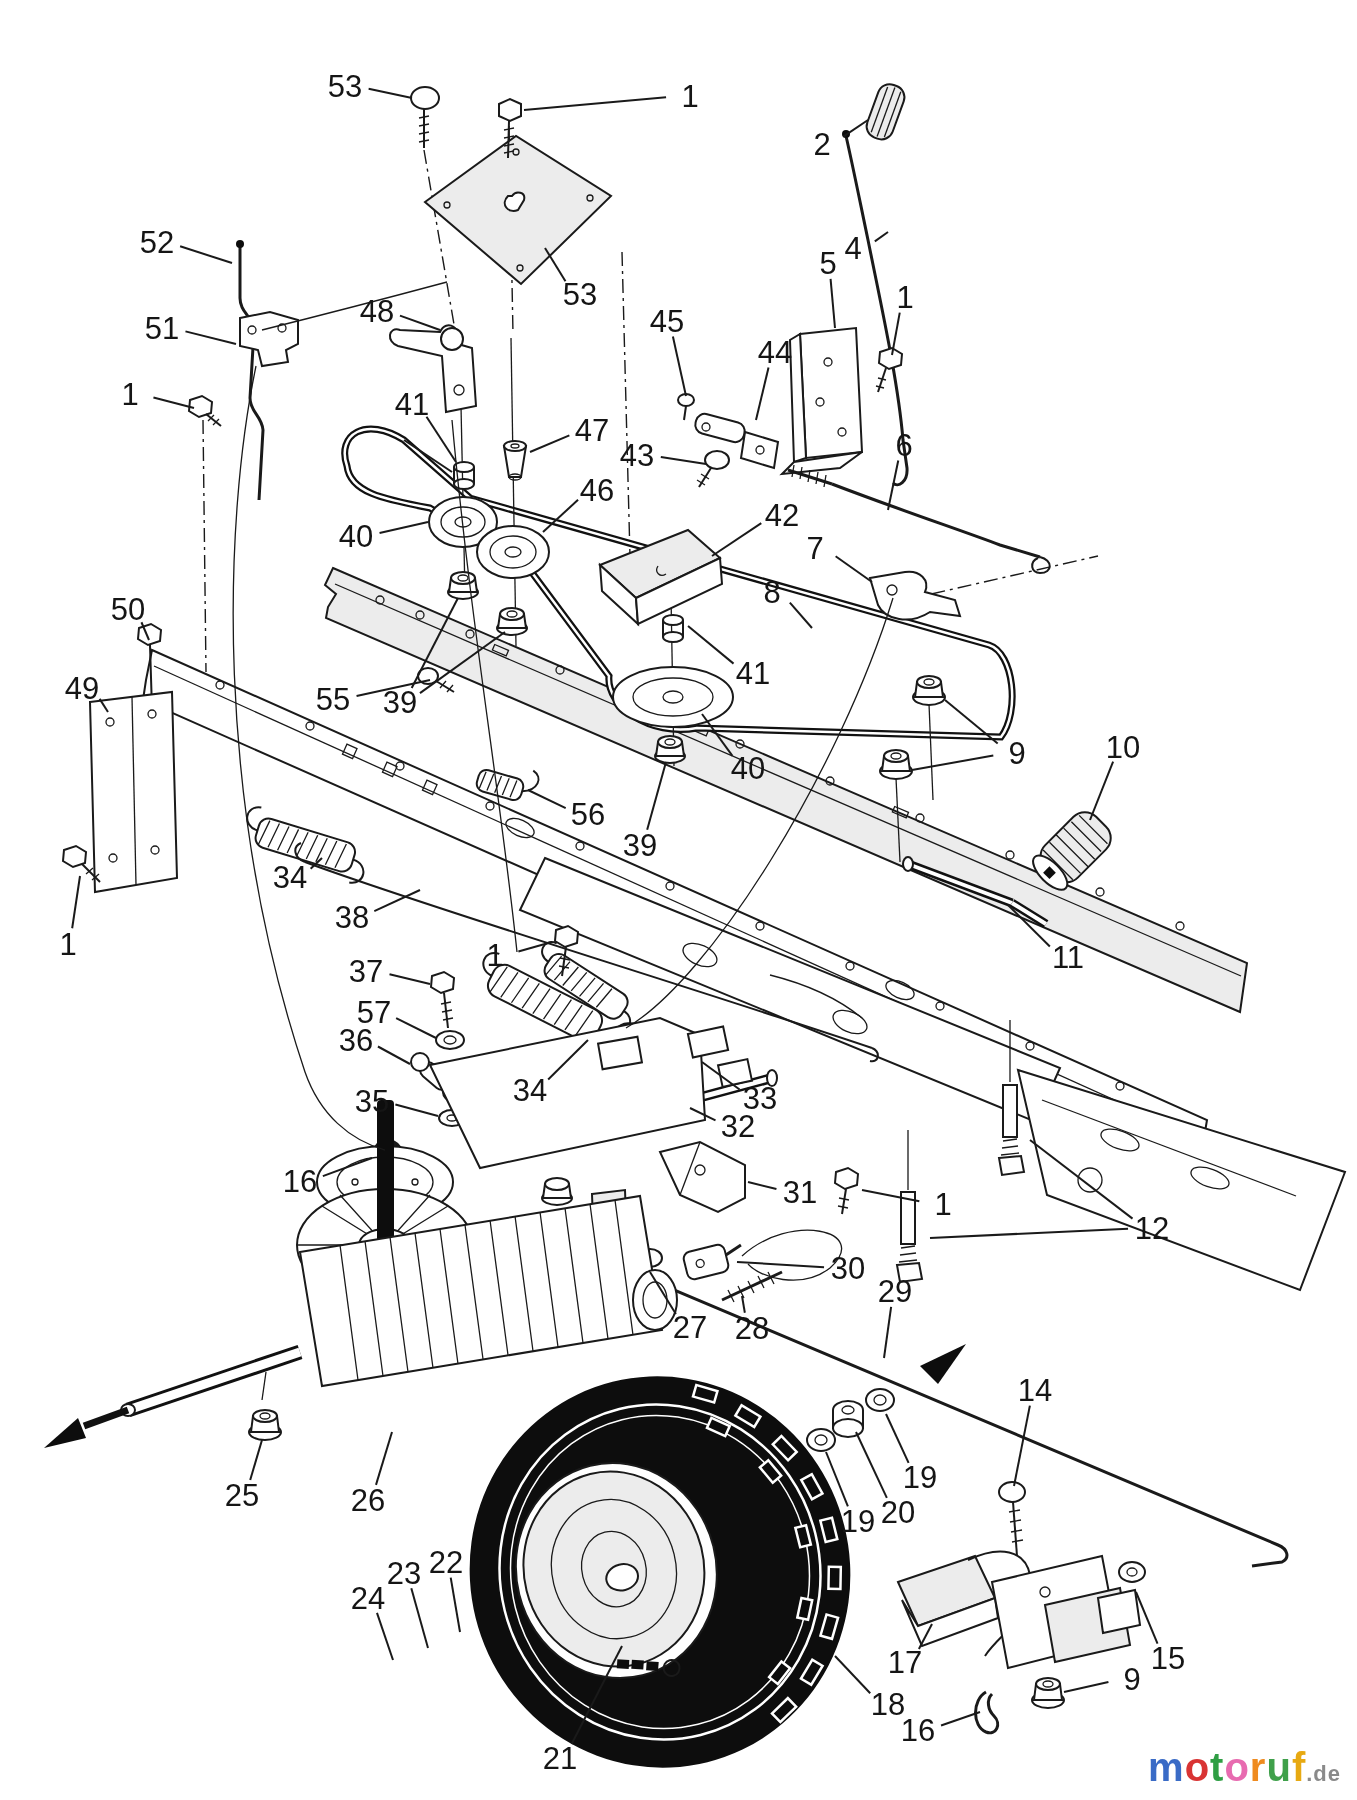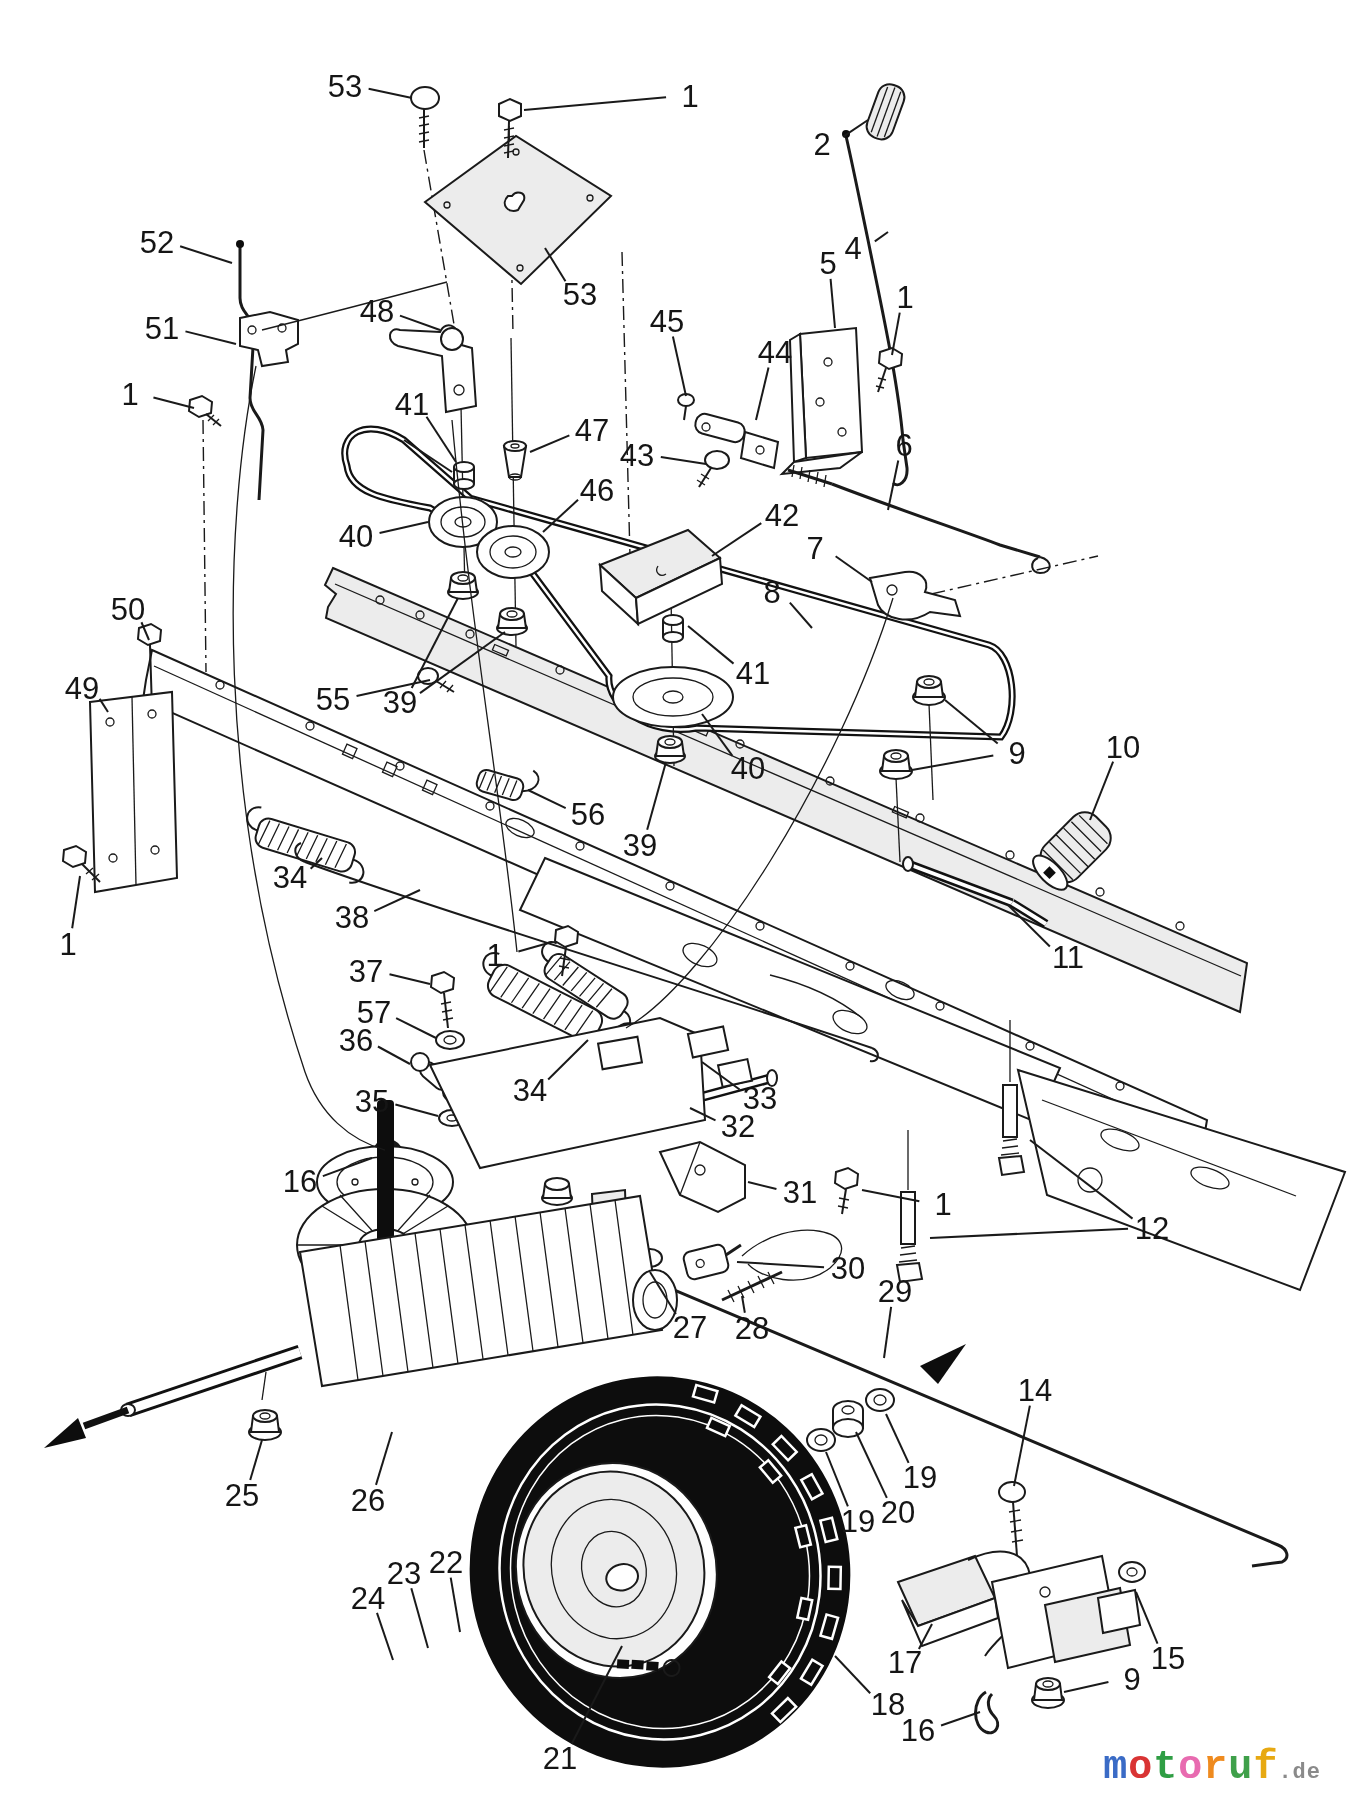--- a/index.html
+++ b/index.html
@@ -7,21 +7,21 @@
   .stage{position:absolute;inset:0;background:#fff;overflow:hidden;}
   svg{position:absolute;left:0;top:0;}
   .s{stroke:#1a1a1a;stroke-width:2;fill:none;}
   .s3{stroke:#1a1a1a;stroke-width:3;fill:none;}
   .thin{stroke:#1a1a1a;stroke-width:1.3;fill:none;}
   .f{fill:#ffffff;stroke:#1a1a1a;stroke-width:2;}
   .h{fill:#ececec;stroke:#1a1a1a;stroke-width:2;}
   .b{fill:#0d0d0d;stroke:none;}
   .dash{stroke:#1a1a1a;stroke-width:1.4;fill:none;stroke-dasharray:14 5 3 5;}
   .callout-text{font-family:"Liberation Sans",sans-serif;}
-  .logo{position:absolute;right:36px;bottom:10px;font-family:Liberation Mono, monospace;font-weight:bold;font-size:40px;letter-spacing:1px;}
+  .logo{position:absolute;right:16px;bottom:10px;font-family:Liberation Sans, sans-serif;font-weight:bold;font-size:40px;letter-spacing:1px;}
   .logo .suffix{font-size:22px;font-weight:bold;}
 </style>
 </head>
 <body>
 
 <div class="stage">
 <svg width="1357" height="1800" viewBox="0 0 1357 1800">
 
   <g>
     <line class="dash" x1="424" y1="150" x2="456" y2="336"></line>

